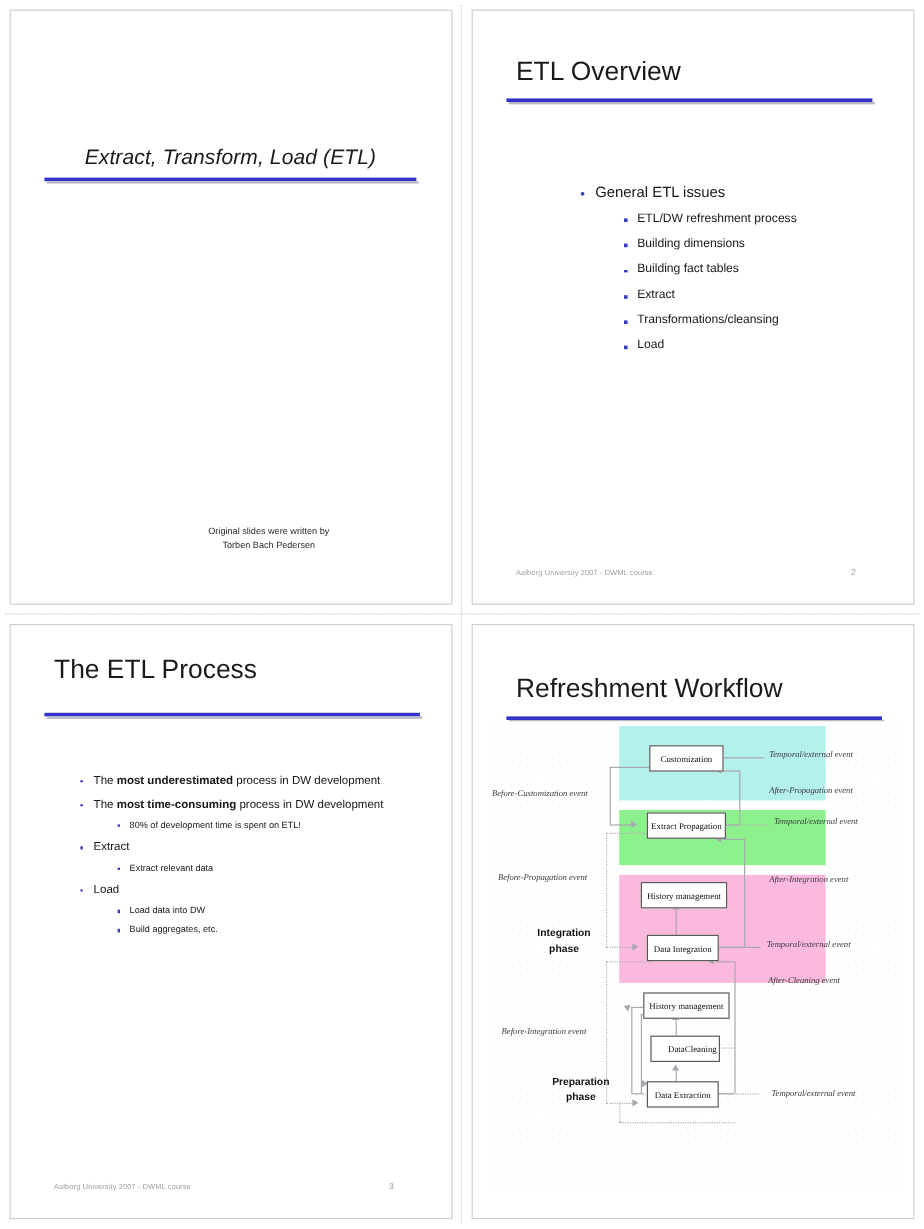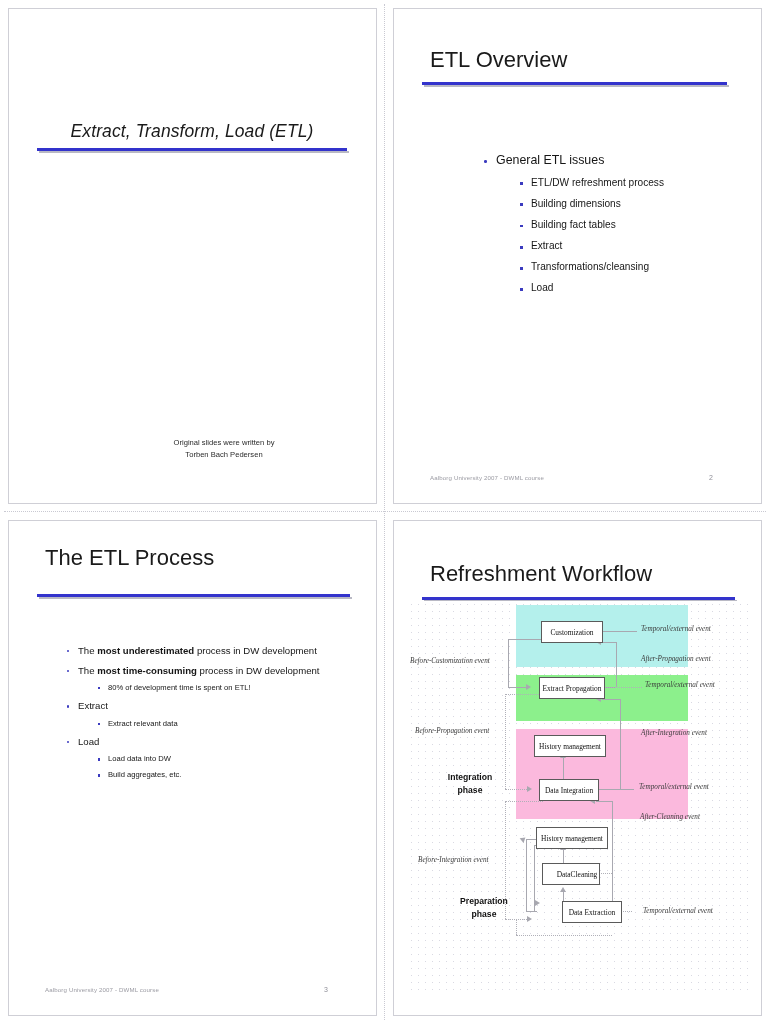--- a/index.html
+++ b/index.html
@@ -227,21 +227,21 @@
 
           <div class="ln d-h" style="left:108px;top:334px;width:96px;"></div>
           <div class="ln d-v" style="left:108px;top:318px;height:16px;"></div>
 
           <div class="node" style="left:133px;top:20px;width:62px;height:22px;">Customization</div>
           <div class="node" style="left:131px;top:76px;width:66px;height:22px;">Extract Propagation</div>
           <div class="node" style="left:126px;top:134px;width:72px;height:22px;">History management</div>
           <div class="node" style="left:131px;top:178px;width:60px;height:22px;">Data Integration</div>
           <div class="node" style="left:128px;top:226px;width:72px;height:22px;">History management</div>
           <div class="node" style="left:134px;top:262px;width:58px;height:22px;padding-left:12px;">DataCleaning</div>
-          <div class="node" style="left:131px;top:300px;width:60px;height:22px;margin-left:23px;">Data Extraction</div>
+          <div class="node" style="left:131px;top:300px;width:60px;height:22px;">Data Extraction</div>
 
           <div class="elbl" style="left:2px;top:56px;">Before-Customization event</div>
           <div class="elbl" style="left:7px;top:126px;text-align:center;">Before-Propagation event</div>
           <div class="elbl" style="left:10px;top:255px;">Before-Integration event</div>
 
           <div class="elbl" style="left:233px;top:24px;">Temporal/external  event</div>
           <div class="elbl" style="left:233px;top:54px;font-family:Liberation Serif, serif;">After-Propagation event</div>
           <div class="elbl" style="left:237px;top:80px;">Temporal/external event</div>
           <div class="elbl" style="left:233px;top:128px;">After-Integration  event</div>
           <div class="elbl" style="left:231px;top:182px;">Temporal/external event</div>

